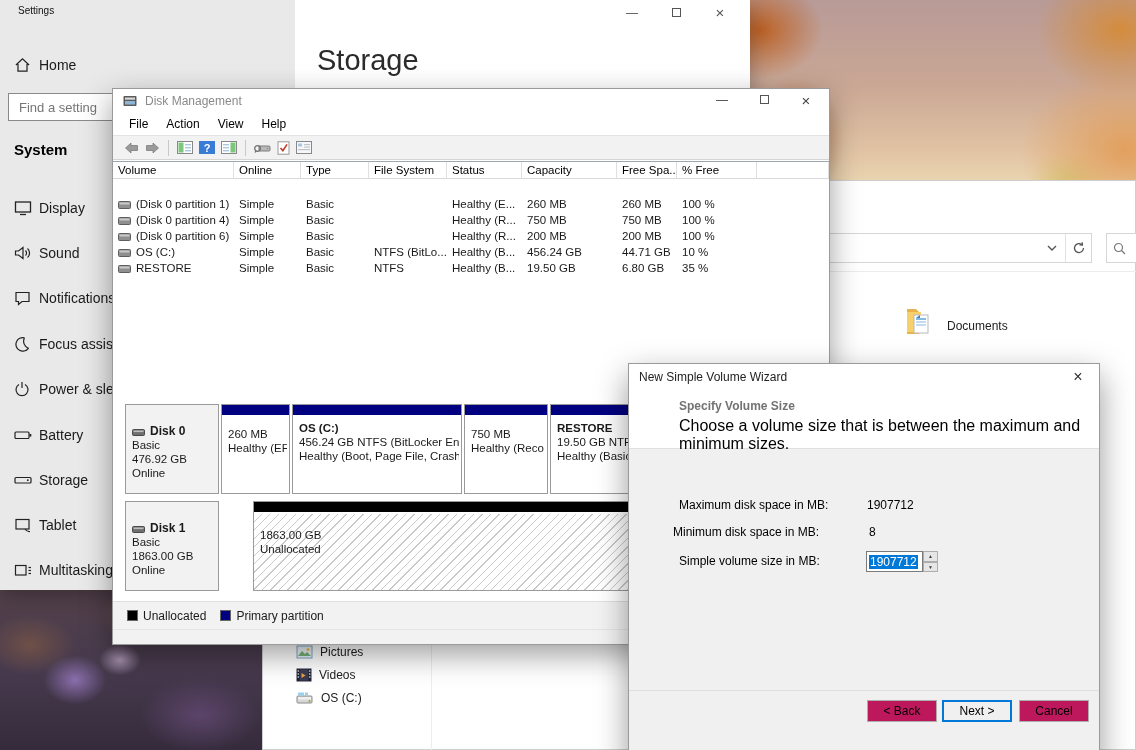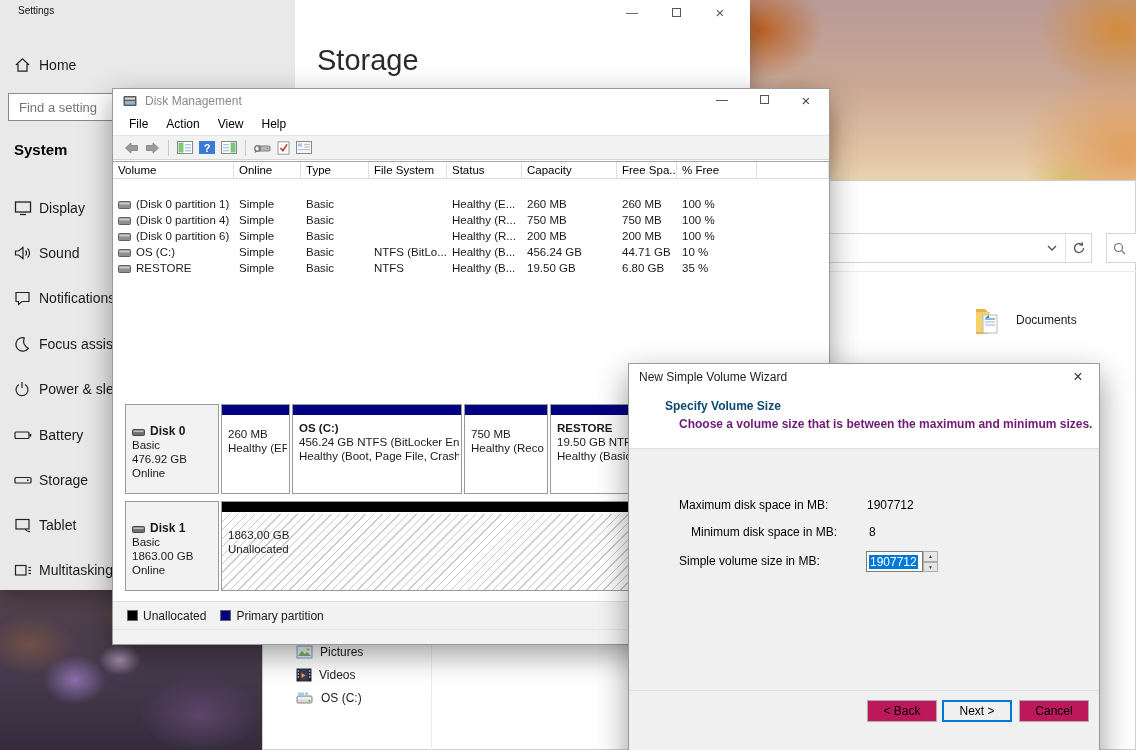--- a/index.html
+++ b/index.html
@@ -48,21 +48,21 @@
   #explorer { left:262px; top:180px; width:874px; height:570px; z-index:2; background:#fff; border:1px solid #cfcfcf; }
   .addr-row { position:absolute; top:52px; left:566px; height:31px; display:flex; }
   .addr-box { width:263px; height:30px; border:1px solid #d6d6d6; display:flex; align-items:center; justify-content:flex-end; background:#fff; }
   .addr-box .seg { width:26px; height:100%; display:flex; align-items:center; justify-content:center; }
   .addr-box .seg + .seg { border-left:1px solid #e2e2e2; }
   .search-box { margin-left:14px; width:120px; height:30px; border:1px solid #d6d6d6; display:flex; align-items:center; padding-left:6px; background:#fff; }
   .exp-rule { position:absolute; left:566px; top:90px; width:308px; height:0; border-top:1px solid #ececec; }
   .nav-sep { position:absolute; left:168px; top:455px; width:0; height:115px; border-left:1px solid #ededed; }
   .exp-nav-item { position:absolute; display:flex; align-items:center; font-size:12px; color:#222; }
   .exp-nav-item .ni { margin-right:7px; display:flex; }
-  .doc-tile { position:absolute; left:711px; top:122px; display:flex; align-items:flex-start; }
+  .doc-tile { position:absolute; left:642px; top:122px; display:flex; align-items:center; }
   .doc-tile .label { margin-left:12px; margin-top:10px; font-size:12px; color:#222; }
 
   
   #dm { left:112px; top:88px; width:718px; height:557px; z-index:4; background:#fff; border:1px solid #9a9a9a; box-shadow:0 10px 28px rgba(0,0,0,.38); }
   #dm .titlebar { position:absolute; left:0; top:0; width:100%; height:24px; background:#fff; display:flex; align-items:center; }
   #dm .titlebar .t { margin-left:8px; color:#8a8a8a; font-size:12px; }
   #dm .titlebar .win-ctls { top:0; right:2px; }
   #dm .titlebar .ctl { width:42px; height:23px; line-height:23px; color:#444; }
   #dm .menubar { position:absolute; left:0; top:24px; width:100%; height:22px; background:#fff; display:flex; align-items:center; padding-left:16px; }
   #dm .menubar span { margin-right:18px; font-size:12px; color:#000; }
@@ -88,22 +88,22 @@
   .legend .sw { width:11px; height:11px; display:inline-block; margin-right:5px; border:1px solid #666; }
   .legend span.lt { margin-right:14px; font-size:12px; }
   .dm-status { position:absolute; left:0; top:540px; width:100%; height:15px; background:#f2f2f2; border-top:1px solid #e5e5e5; }
 
   
   #wizard { left:628px; top:363px; width:472px; height:448px; z-index:5; background:#f0f0f0; border:1px solid #9a9a9a; box-shadow:0 12px 30px rgba(0,0,0,.4); }
   #wizard .titlebar { position:absolute; left:0; top:0; width:100%; height:26px; background:#fff; display:flex; align-items:center; }
   #wizard .titlebar .t { margin-left:10px; font-size:12px; color:#222; }
   #wizard .close { position:absolute; right:6px; top:2px; width:30px; height:22px; text-align:center; line-height:22px; font-size:16px; color:#333; }
   #wizard .head { position:absolute; left:0; top:26px; width:100%; height:59px; background:#fff; border-bottom:1px solid #dfdfdf; }
-  #wizard .head .h1 { position:absolute; left:36px; top:9px; font-weight:bold; font-size:12px; color:#0c4a6e; }
-  #wizard .head .h2 { position:absolute; left:50px; top:27px; font-size:12px; color:#701a75;font-weight:bold; }
+  #wizard .head .h1 { position:absolute; left:50px; top:9px; font-weight:bold; font-size:12px; color:#737373; }
+  #wizard .head .h2 { position:absolute; left:50px; top:27px; font-size:16px; color:#000000; }
   .wfield { position:absolute; font-size:12px; color:#000; }
   .wval { position:absolute; font-size:12px; color:#000; }
   .spin-input { position:absolute; left:237px; top:187px; width:57px; height:21px; background:#fff; border:1px solid #7a7a7a; display:flex; align-items:center; padding-left:2px; }
   .spin-input .sel { background:#0078d7; color:#fff; font-size:12px; padding:0 1px; }
   .spinner { position:absolute; left:294px; top:187px; width:15px; height:21px; display:flex; flex-direction:column; }
   .spinner .sb { flex:1; background:#e6e6e6; border:1px solid #adadad; font-size:5px; line-height:8px; text-align:center; color:#444; }
   .btn-rule { position:absolute; left:0; top:326px; width:100%; border-top:1px solid #dfdfdf; }
   .wbtn { position:absolute; top:336px; width:70px; height:22px; background:#be185d; border:1px solid #adadad; font-size:12px; text-align:center; line-height:20px; color:#000; }
   .wbtn.focus { border:1px solid #0078d7; box-shadow:inset 0 0 0 1px #0078d7; background:#e5f1fb00; }
   svg { display:block; }
@@ -503,21 +503,21 @@
       <div class="part" style="width:84px;">
         <div class="strip" style="background:#000080;"></div>
         <div class="ptxt"><span>750 MB</span><br><span>Healthy (Reco</span></div>
       </div>
       <div class="part" style="flex:1;">
         <div class="strip" style="background:#000080;"></div>
         <div class="ptxt" style="top:16px;"><b>RESTORE</b><br><span>19.50 GB NTFS</span><br><span>Healthy (Basic</span></div>
       </div>
     </div>
 
-    <div class="disk-row" style="top:412px; height:90px;">
+    <div class="disk-row" style="top:412px; height:90px;gap:32px;">
       <div class="disk-label">
         <b><span class="vol-ic"><svg width="13" height="7" viewBox="0 0 13 7">
                 <rect x="0.5" y="0.5" width="12" height="6" rx="1" fill="#6f6f6f" stroke="#4a4a4a"></rect>
                 <rect x="1.5" y="1.5" width="10" height="1.6" fill="#bdbdbd"></rect>
               </svg></span><span>Disk 1</span></b><br>
         <span>Basic</span><br>
         <span>1863.00 GB</span><br>
         <span>Online</span>
       </div>
       <div class="part" style="flex:1;">
@@ -543,21 +543,21 @@
     <div class="close">×</div>
 
     <div class="head">
       <div class="h1">Specify Volume Size</div>
       <div class="h2">Choose a volume size that is between the maximum and minimum sizes.</div>
     </div>
 
     <div class="wfield" style="left:50px; top:134px;">Maximum disk space in MB:</div>
     <div class="wval" style="left:238px; top:134px;">1907712</div>
 
-    <div class="wfield" style="left:62px; top:161px;text-align:right;">Minimum disk space in MB:</div>
+    <div class="wfield" style="left:44px; top:161px;text-align:right;">Minimum disk space in MB:</div>
     <div class="wval" style="left:240px; top:161px;">8</div>
 
     <div class="wfield" style="left:50px; top:190px;">Simple volume size in MB:</div>
     <div class="spin-input">
       <span class="sel">1907712</span>
     </div>
     <div class="spinner">
       <div class="sb">▲</div>
       <div class="sb">▼</div>
     </div>

